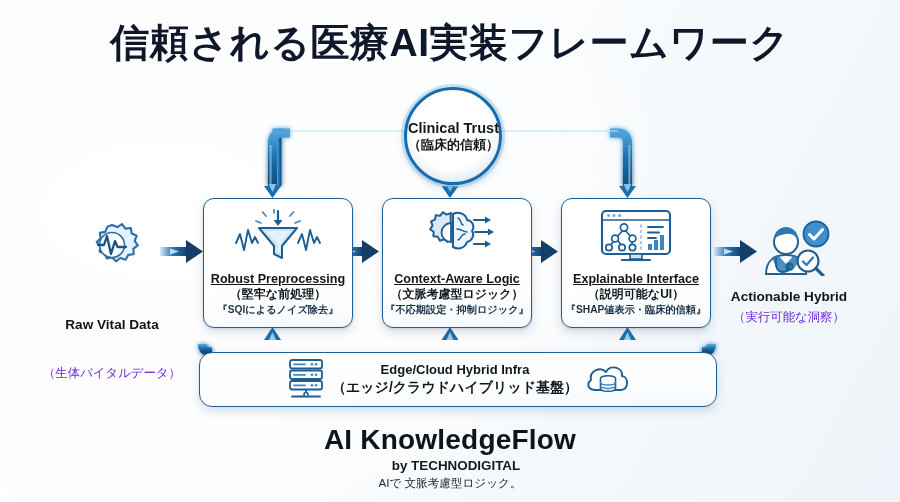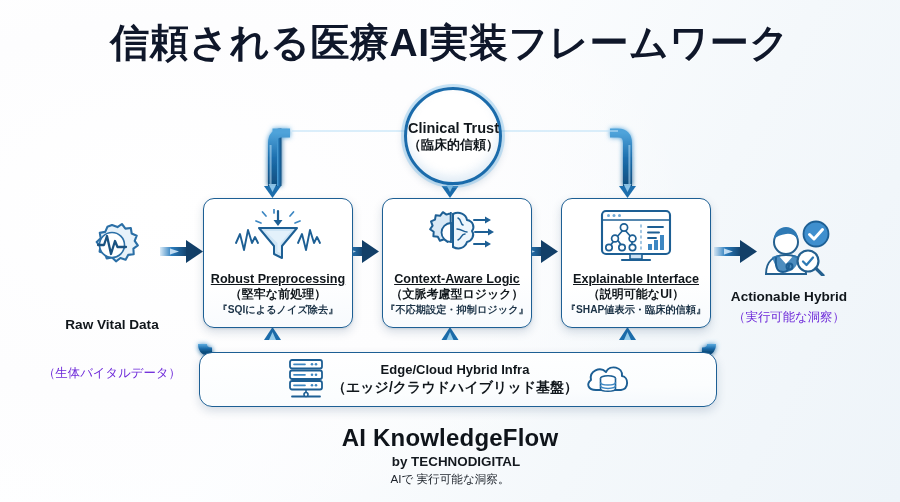--- a/index.html
+++ b/index.html
@@ -74,21 +74,21 @@
     box-shadow:0 4px 10px rgba(22,62,100,.17);
     display:flex;align-items:center;justify-content:center;gap:6px;
     z-index:5;
   }
   #infra .txt{display:flex;flex-direction:column;align-items:center;}
   #infra .t-en{font-size:13px;font-weight:700;color:#10161b;line-height:1.15;}
   #infra .t-ja{font-size:14px;font-weight:700;color:#10161b;line-height:1.2;margin-top:1px;}
 
   
   #footer{left:0;right:0;top:424px;text-align:center;}
-  #footer .brand{font-size:24px;font-weight:700;letter-spacing:.2px;color:#0f141a;}
+  #footer .brand{font-size:28px;font-weight:700;letter-spacing:.2px;color:#0f141a;}
   #footer .by{font-size:13.4px;font-weight:700;color:#14191f;margin-top:2px;margin-left:12px;}
   #footer .tag{font-size:11.6px;font-weight:400;color:#1c222a;margin-top:3px;}
 </style>
 </head>
 <body>
 
 <div class="stage">
 
   <div class="abs" id="title">信頼される医療AI実装フレームワーク</div>
 
@@ -390,16 +390,16 @@
           <path d="M16.5 23.2 c0 1.6 3.4 2.8 7.5 2.8 s7.5-1.2 7.5-2.8"></path>
           <path d="M16.5 26.6 c0 1.6 3.4 2.8 7.5 2.8 s7.5-1.2 7.5-2.8"></path>
         </g>
       </svg>
     </div>
   </div>
 
   <div class="abs" id="footer">
     <div class="brand">AI KnowledgeFlow</div>
     <div class="by">by TECHNODIGITAL</div>
-    <div class="tag">AIで 実行可能な洞察。</div>
+    <div class="tag">AIで 文脈考慮型ロジック。</div>
   </div>
 
 </div>
 
 </body></html>

